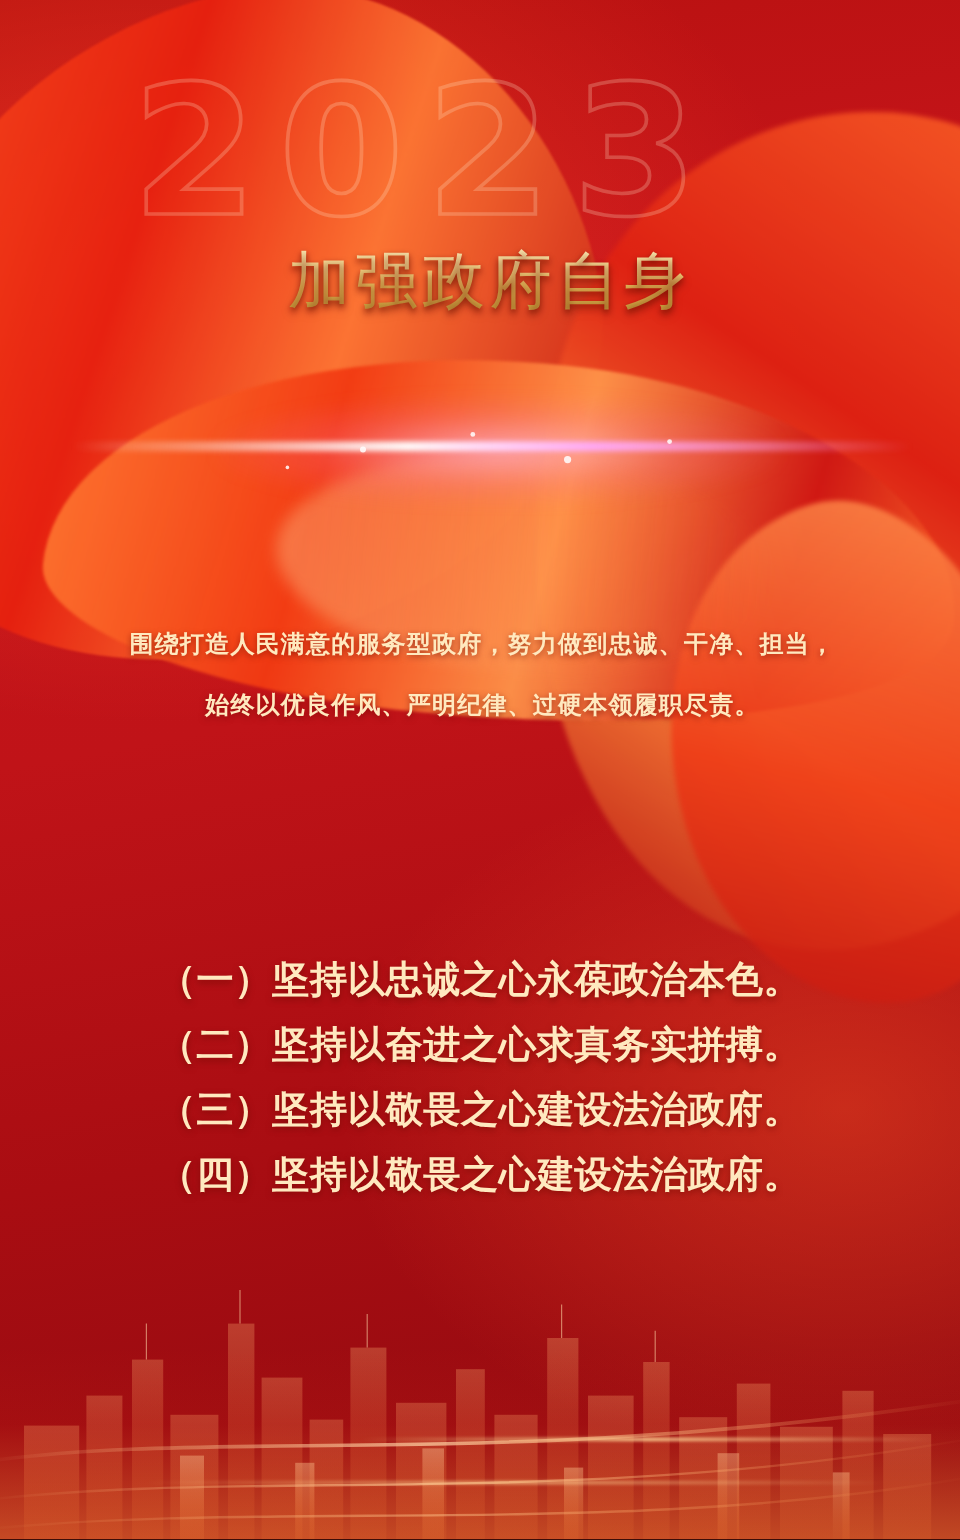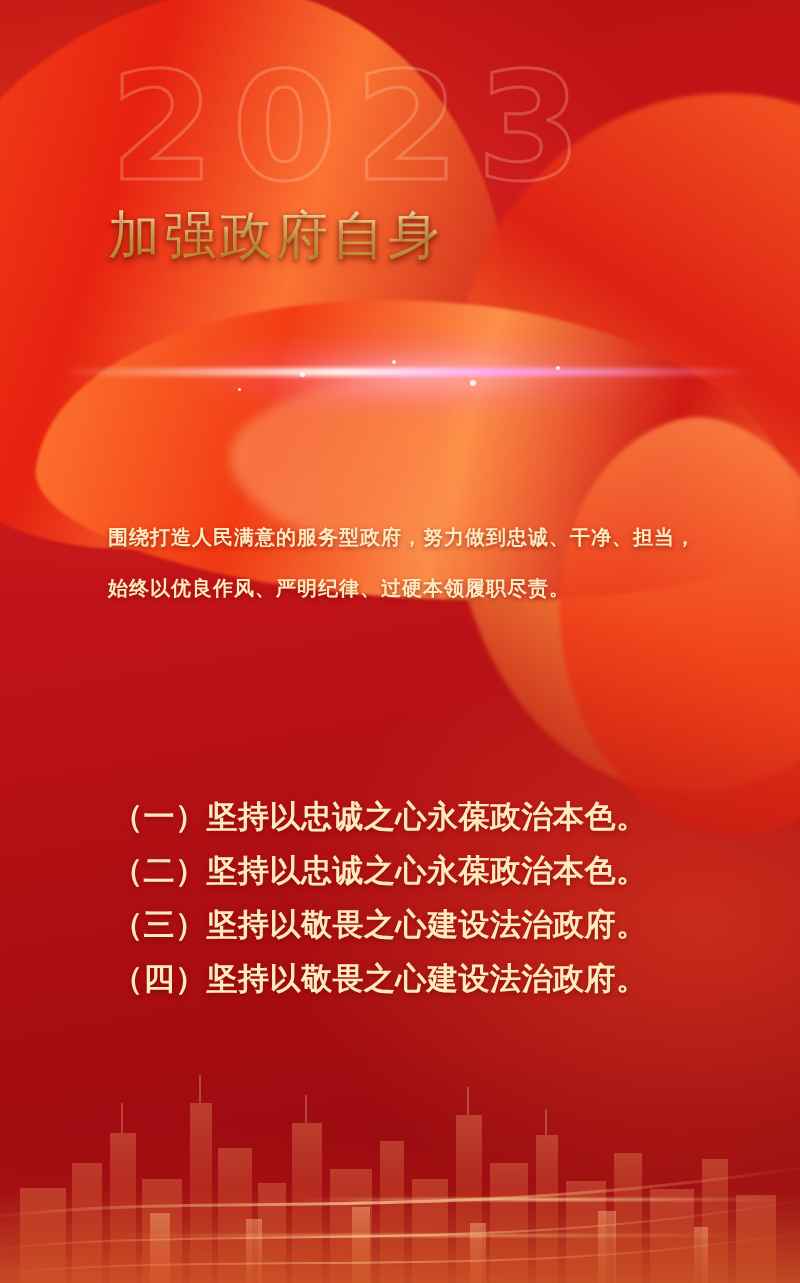--- a/index.html
+++ b/index.html
@@ -12,20 +12,21 @@
   }
   #poster {
     position: relative;
     width: 800px;
     height: 1283px;
     overflow: hidden;
     background:
       radial-gradient(ellipse 900px 600px at 15% 18%, rgba(255,70,40,0.55) 0%, rgba(200,20,15,0.0) 62%),
       radial-gradient(ellipse 700px 500px at 88% 72%, rgba(255,90,40,0.40) 0%, rgba(180,15,10,0.0) 60%),
       linear-gradient(170deg, #b7110f 0%, #c5141a 22%, #c01318 45%, #a90d12 70%, #8e0a10 100%);
+    text-align: center;
   }
 
   
   .silk {
     position: absolute;
     pointer-events: none;
   }
   .silk-a {
     left: -120px; top: 0px; width: 620px; height: 540px;
     background: linear-gradient(120deg, #ff5a22 0%, #e8210f 38%, #ff7a35 62%, #c01010 100%);
@@ -138,21 +139,21 @@
     line-height: 51px;
     font-weight: bold;
     color: #ffe9bf;
     text-shadow: 0 2px 5px rgba(110,10,0,.6);
     letter-spacing: 1px;
   }
 
   
   .points {
     position: absolute;
-    left: 112px;
+    left: 100px;
     top: 790px;
     width: 600px;
   }
   .point {
     font-size: 31px;
     line-height: 54px;
     font-weight: bold;
     color: #ffe9bf;
     text-shadow: 0 2px 5px rgba(110,10,0,.6);
     letter-spacing: .5px;
@@ -206,21 +207,21 @@
   <div class="year">2023</div>
 
   <div class="headline">
     <div class="line">加强政府自身</div>
   </div>
 
   <div class="intro">围绕打造人民满意的服务型政府，努力做到忠诚、干净、担当，始终以优良作风、严明纪律、过硬本领履职尽责。</div>
 
   <div class="points">
     <div class="point">（一）坚持以忠诚之心永葆政治本色。</div>
-    <div class="point">（二）坚持以忠诚之心永葆政治本色。</div>
+    <div class="point">（二）坚持以奋进之心求真务实拼搏。</div>
     <div class="point">（三）坚持以敬畏之心建设法治政府。</div>
     <div class="point">（四）坚持以敬畏之心建设法治政府。</div>
   </div>
 
   <svg class="skyline" viewBox="0 0 800 300" preserveAspectRatio="none">
     <defs>
       <linearGradient id="bld" x1="0" y1="0" x2="0" y2="1">
         <stop offset="0%" stop-color="#ffb070" stop-opacity="0.30"></stop>
         <stop offset="100%" stop-color="#ff7a30" stop-opacity="0.10"></stop>
       </linearGradient>

